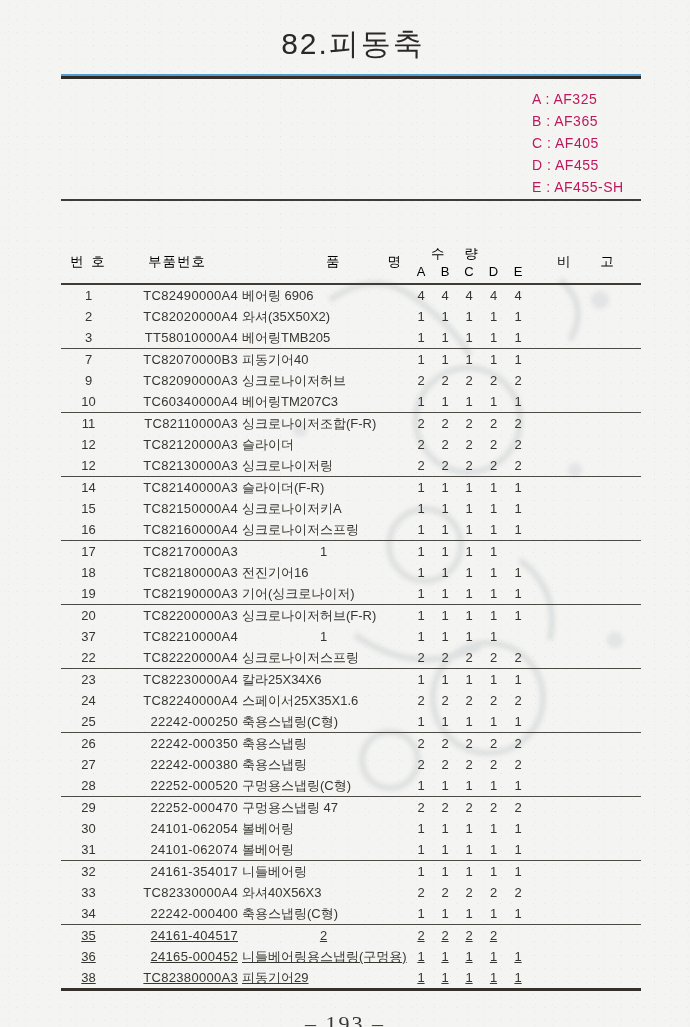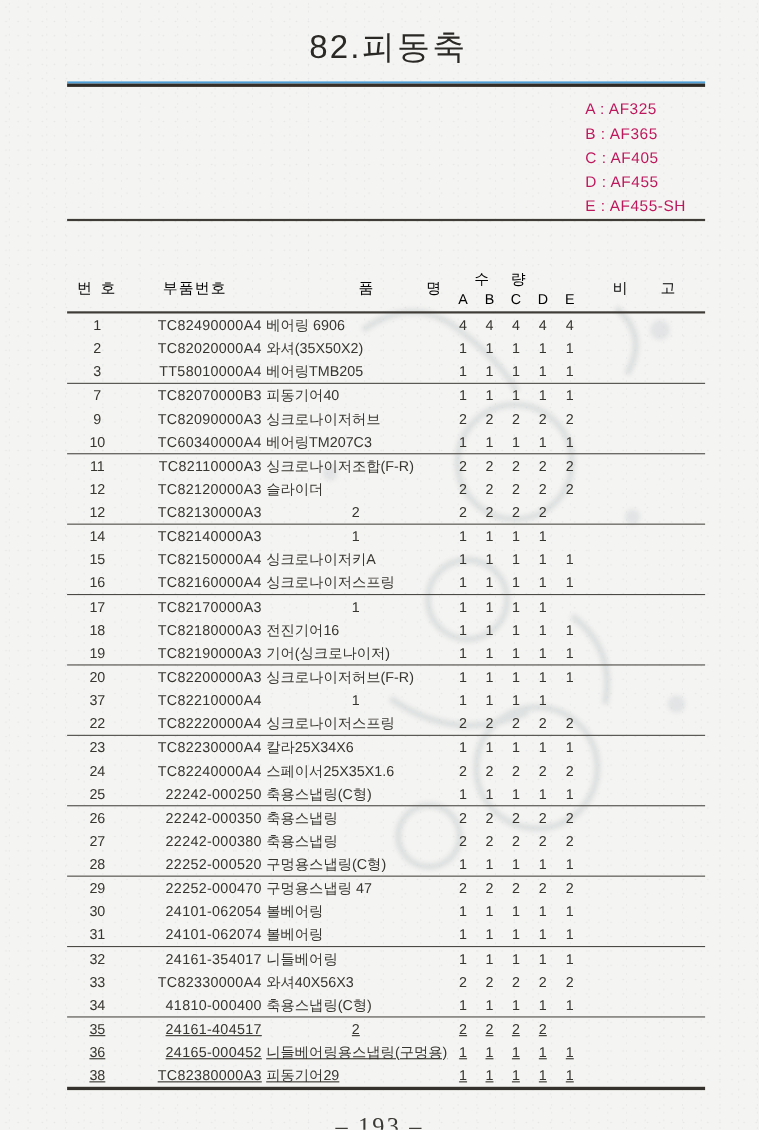--- a/index.html
+++ b/index.html
@@ -209,32 +209,34 @@
             <div class="c-qty">2</div>
             <div class="c-qty">2</div>
             <div class="c-qty">2</div>
             <div class="c-qty">2</div>
             <div class="c-qty">2</div>
             <div class="c-remark"></div>
           </div>
           <div class="row">
             <div class="c-no">12</div>
             <div class="c-part">TC82130000A3</div>
+            <div class="c-name">싱크로나이저링</div>
             <div class="c-qty">2</div>
             <div class="c-qty">2</div>
             <div class="c-qty">2</div>
             <div class="c-qty">2</div>
             <div class="c-qty">2</div>
             <div class="c-remark"></div>
           </div>
         </div>
         <div class="group">
           <div class="row">
             <div class="c-no">14</div>
             <div class="c-part">TC82140000A3</div>
+            <div class="c-name">슬라이더(F-R)</div>
             <div class="c-qty">1</div>
             <div class="c-qty">1</div>
             <div class="c-qty">1</div>
             <div class="c-qty">1</div>
             <div class="c-qty">1</div>
             <div class="c-remark"></div>
           </div>
           <div class="row">
             <div class="c-no">15</div>
             <div class="c-part">TC82150000A4</div>
@@ -449,21 +451,21 @@
             <div class="c-name">와셔40X56X3</div>
             <div class="c-qty">2</div>
             <div class="c-qty">2</div>
             <div class="c-qty">2</div>
             <div class="c-qty">2</div>
             <div class="c-qty">2</div>
             <div class="c-remark"></div>
           </div>
           <div class="row">
             <div class="c-no">34</div>
-            <div class="c-part">41810-000400</div>
+            <div class="c-part">22242-000400</div>
             <div class="c-name">축용스냅링(C형)</div>
             <div class="c-qty">1</div>
             <div class="c-qty">1</div>
             <div class="c-qty">1</div>
             <div class="c-qty">1</div>
             <div class="c-qty">1</div>
             <div class="c-remark"></div>
           </div>
         </div>
         <div class="group">

